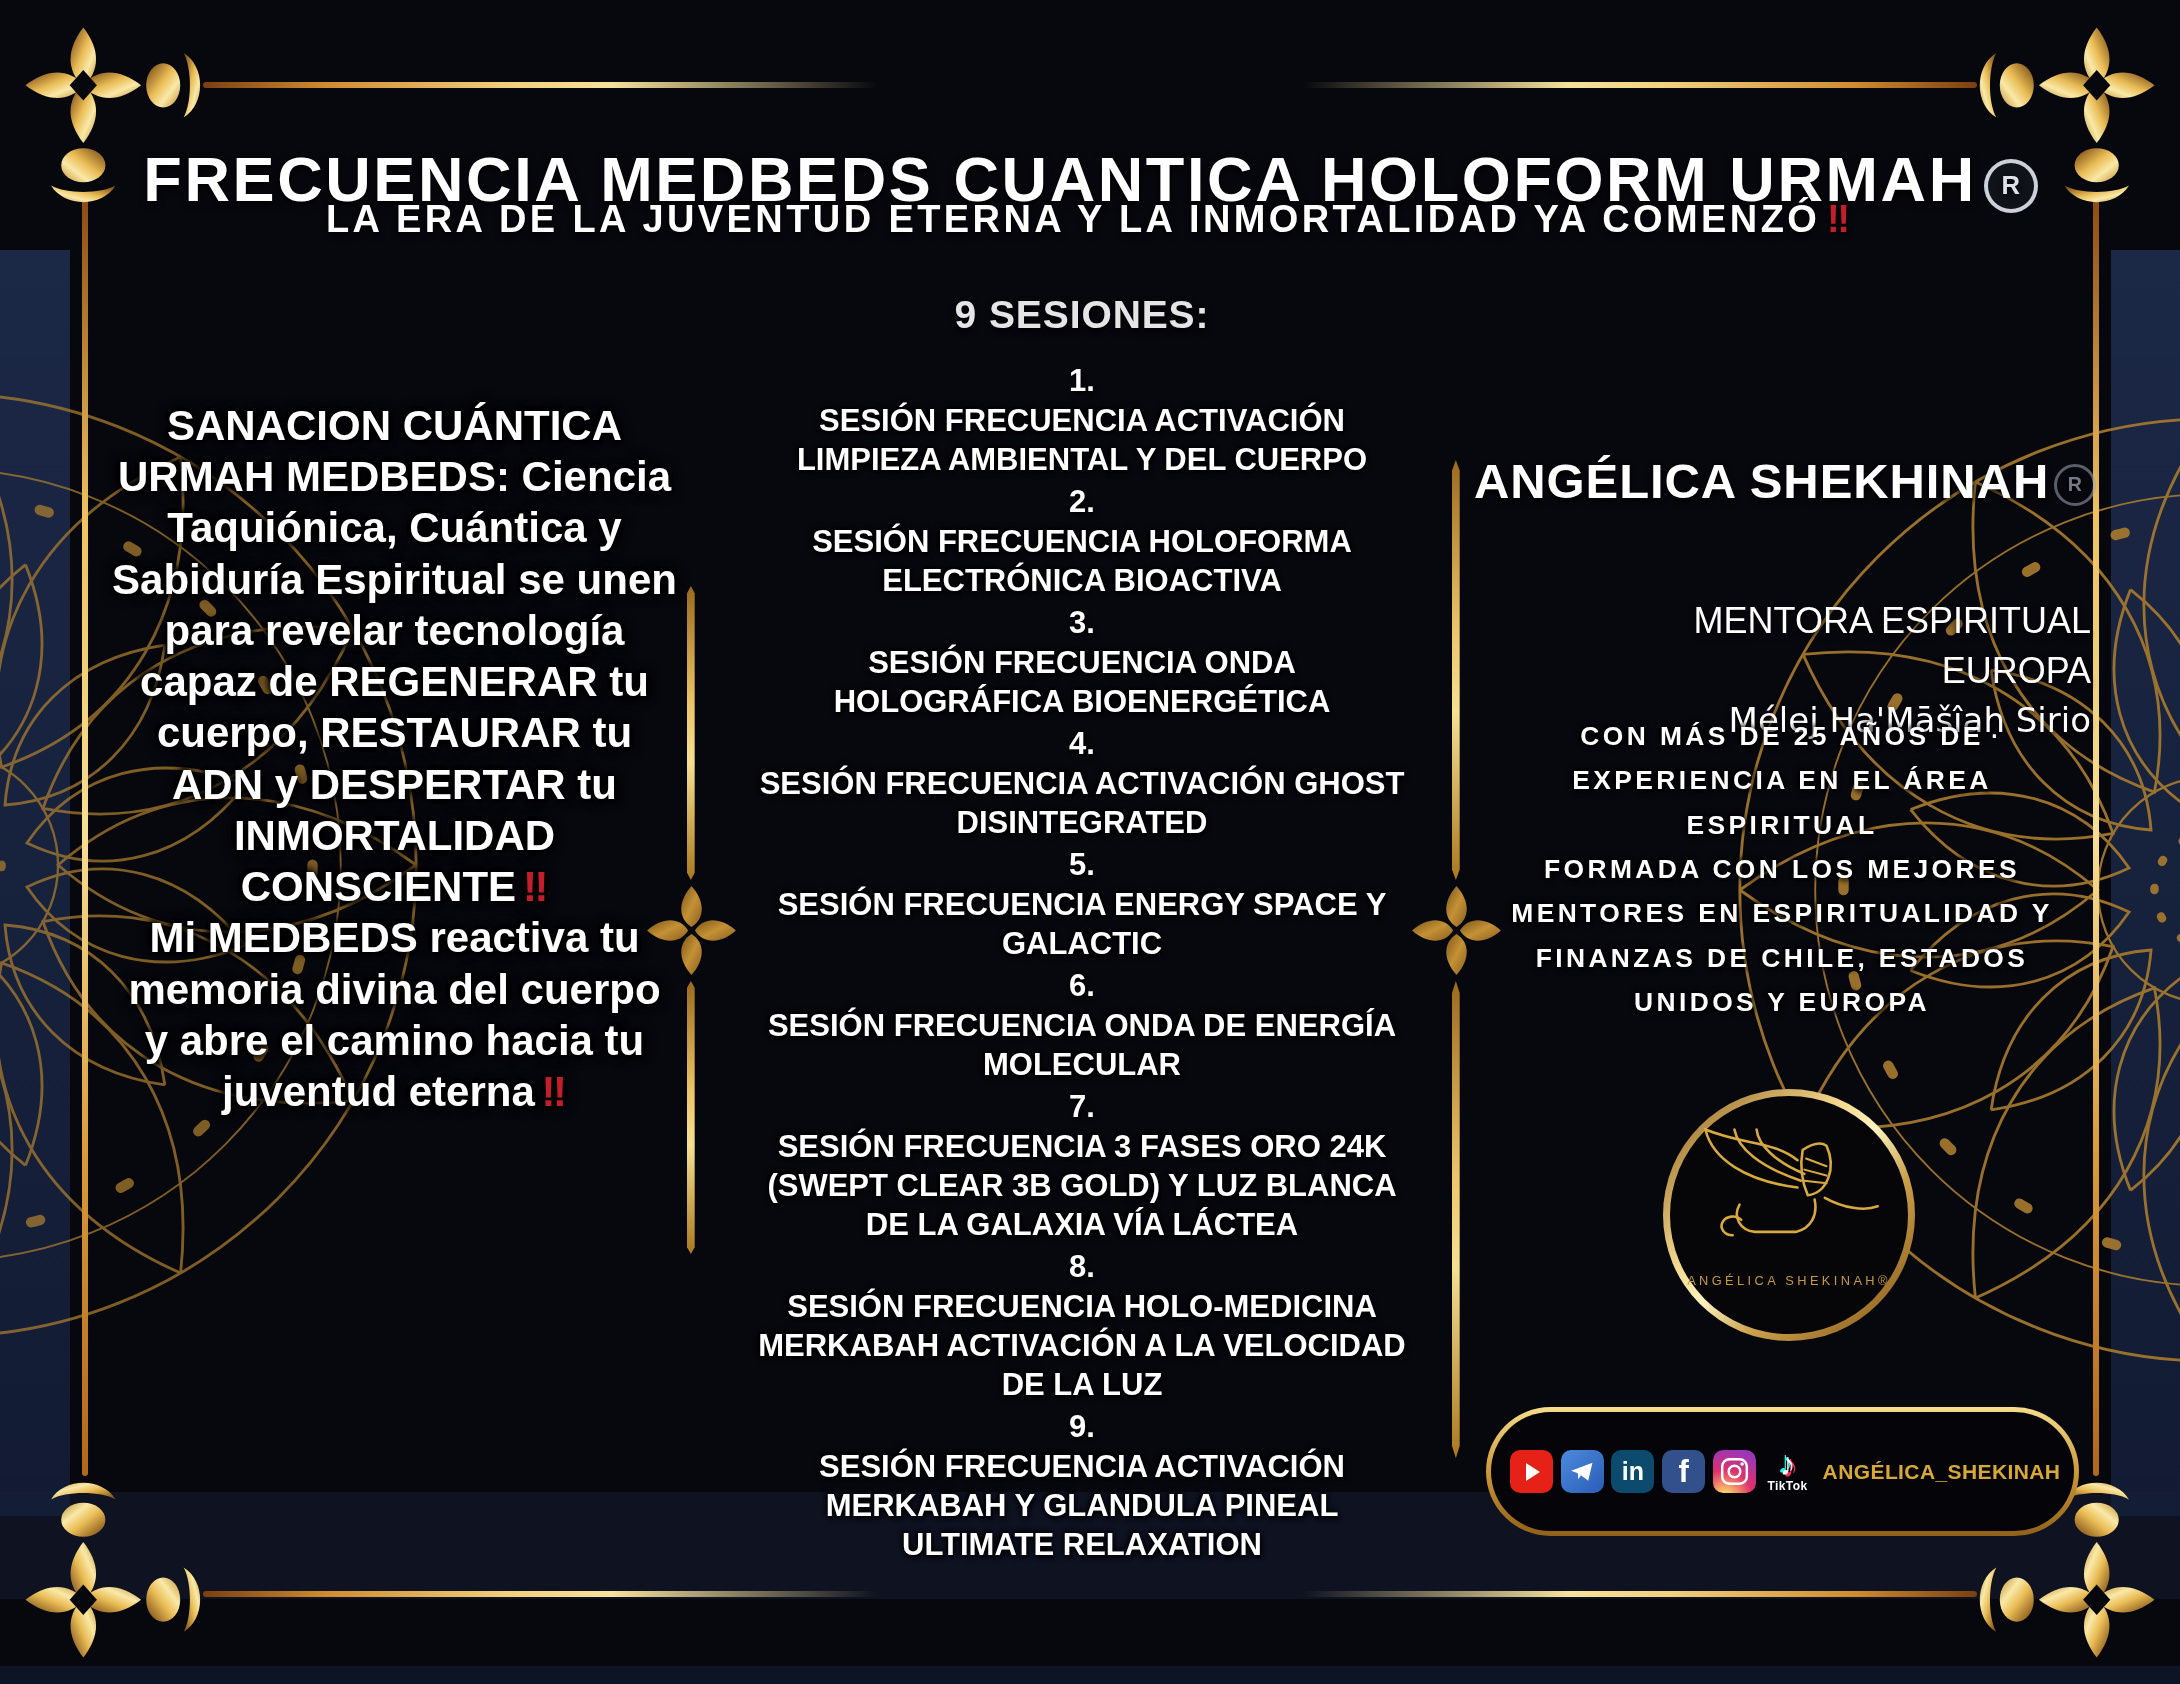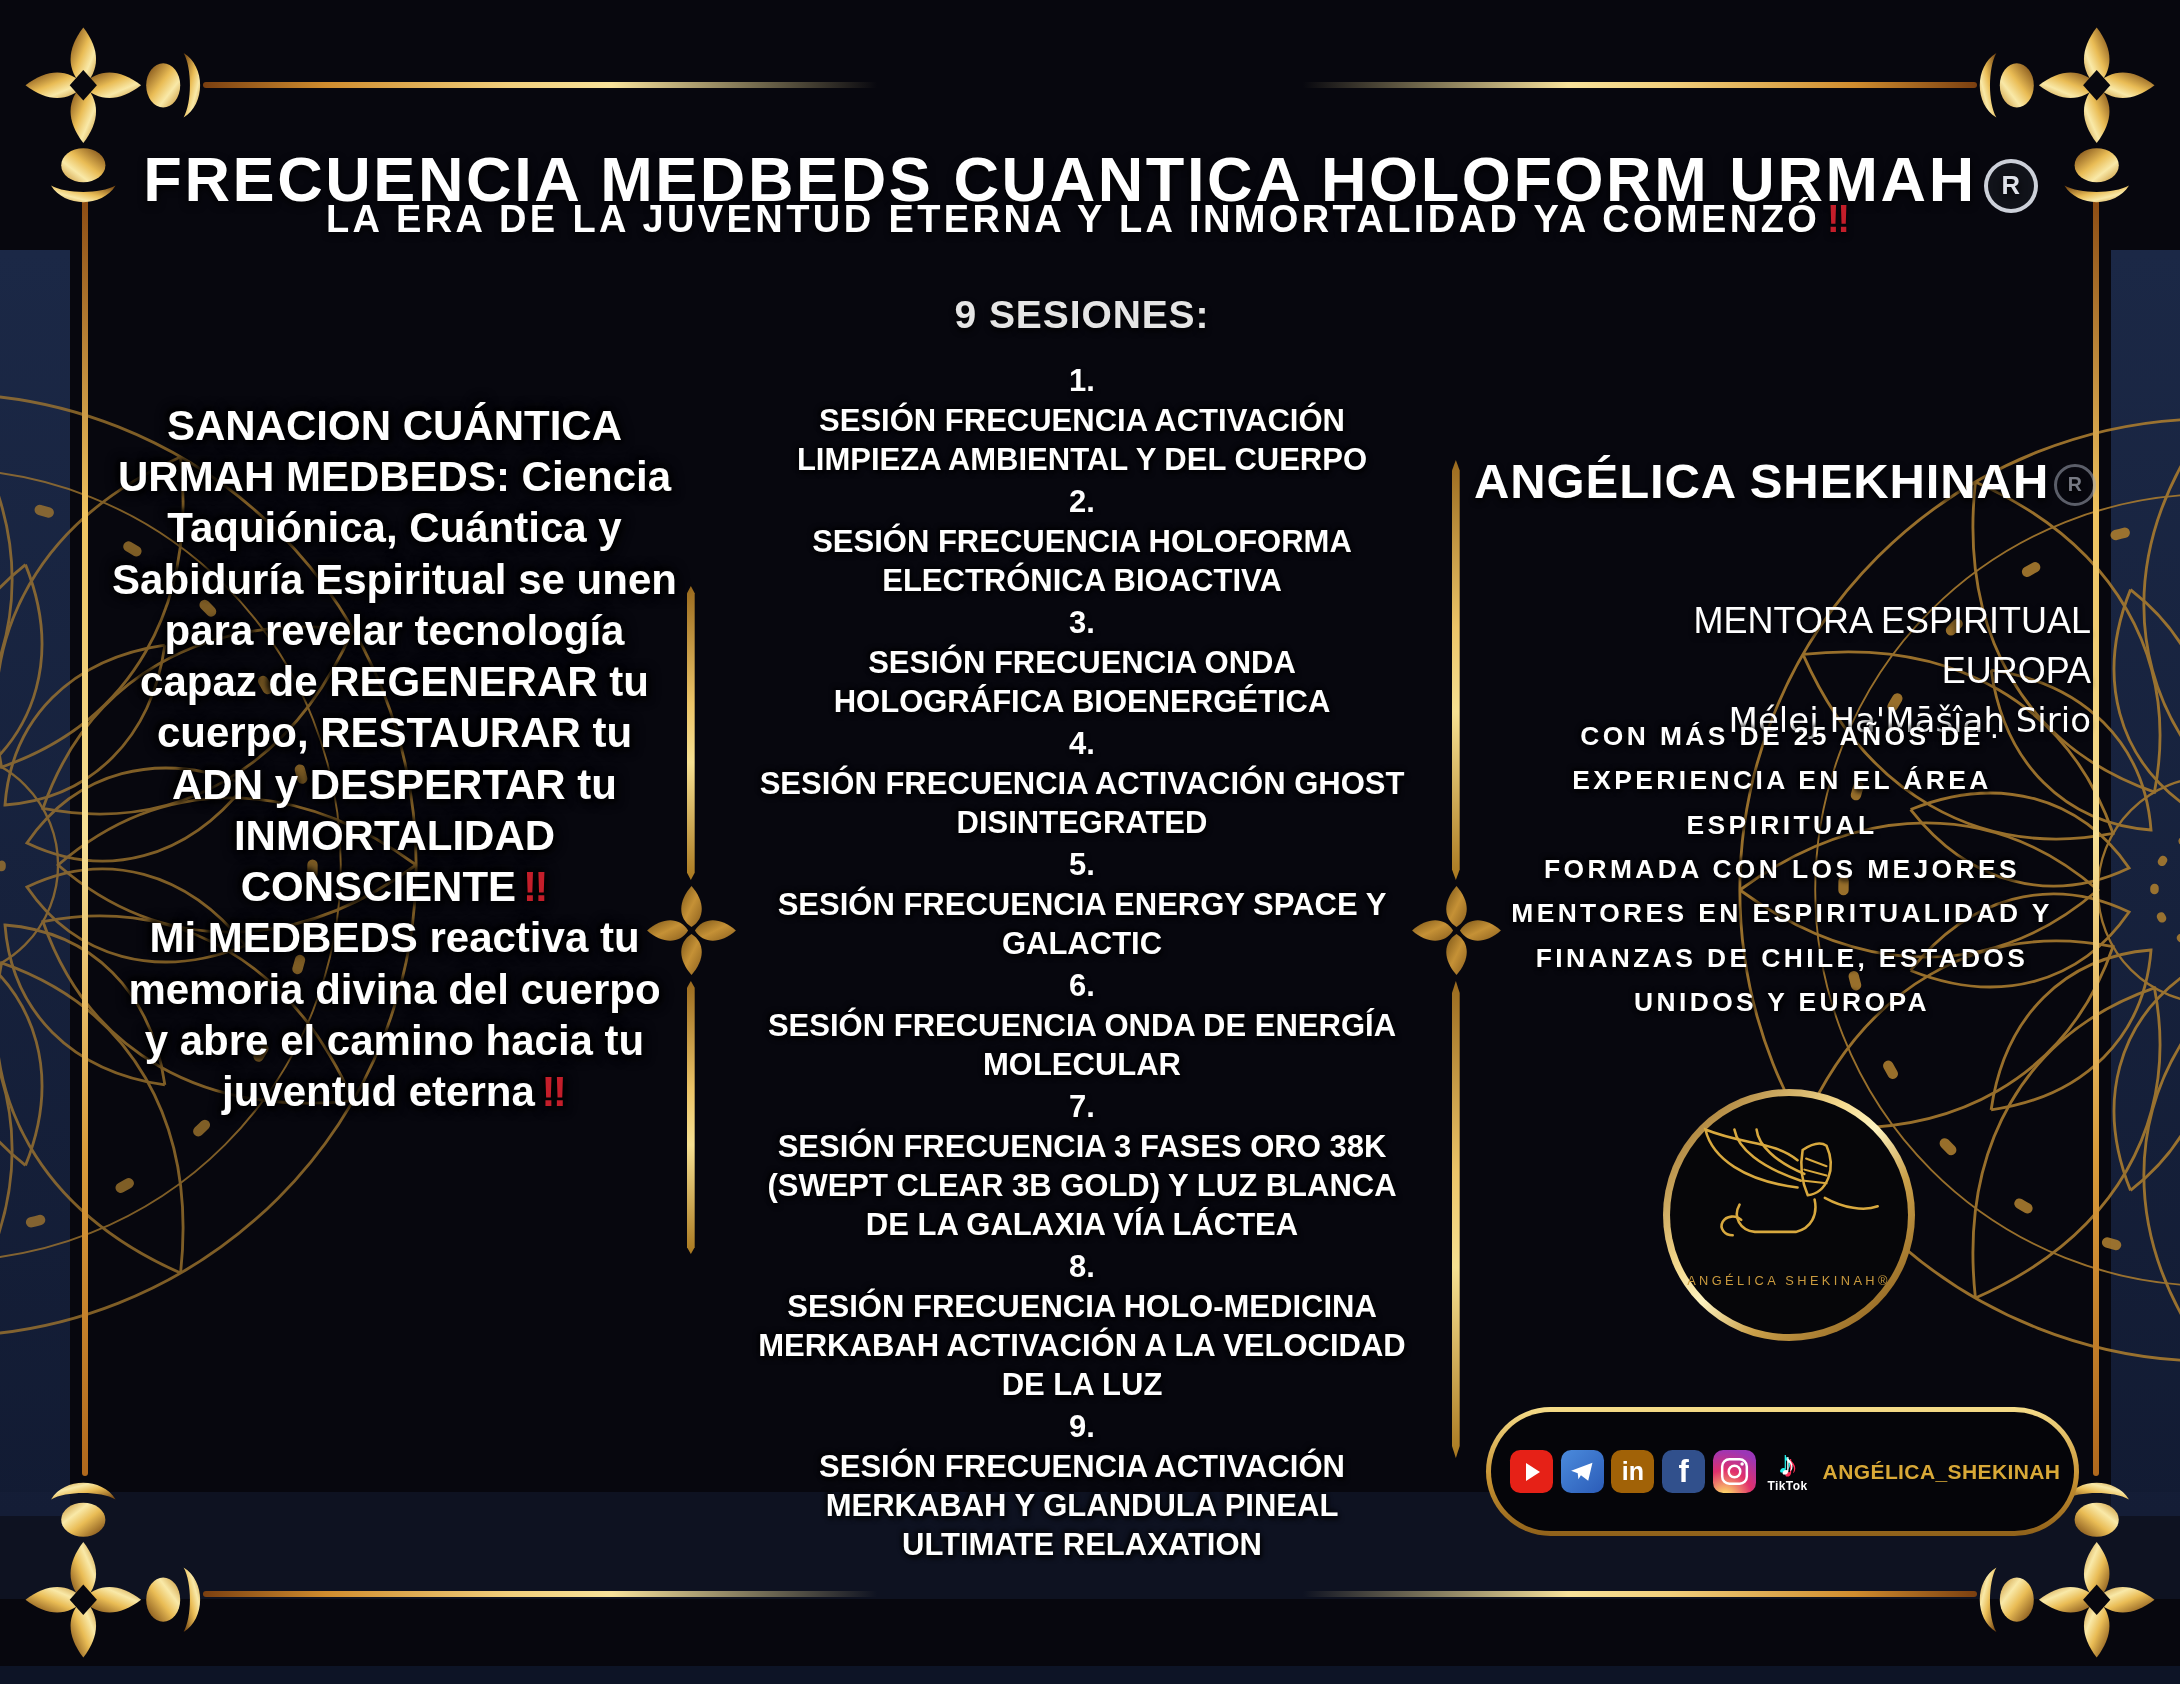--- a/index.html
+++ b/index.html
@@ -88,21 +88,21 @@
              font-size:12.8px;font-weight:400;letter-spacing:3.4px;white-space:nowrap;}
   
   .social-pill{position:absolute;left:1486px;top:1407px;width:593px;height:129px;border-radius:68px;
                background:linear-gradient(180deg,#f6dd8a,#c79232 55%,#8f611a);padding:5.1px;box-sizing:border-box;}
   .social-inner{width:100%;height:100%;border-radius:61px;background:#050509;display:flex;align-items:center;
                 gap:7.7px;padding:0 10.2px 0 19px;box-sizing:border-box;}
   .sicon{width:43px;height:43px;border-radius:10.2px;display:flex;align-items:center;justify-content:center;flex:0 0 auto;}
   .yt{background:#e62117;}
   .yt-tri{width:0;height:0;border-left:14.5px solid #fff;border-top:9.4px solid transparent;border-bottom:9.4px solid transparent;margin-left:2.6px;}
   .tg{background:linear-gradient(135deg,#4b8bdc,#2b5cb8);}
-  .li{background:#a16207;color:#fff;font-size:25px;font-weight:700;}
+  .li{background:#0c4a6e;color:#fff;font-size:25px;font-weight:700;}
   .fb{background:#31508c;color:#fff;font-size:31px;font-weight:700;}
   .ig{background:radial-gradient(circle at 28% 110%,#fdd268 8%,#e1306c 48%,#9b36b7 85%);}
   .tk{background:transparent;flex-direction:column;width:48px;}
   .tk-note{font-size:32px;line-height:.9;color:#fff;font-weight:700;
            text-shadow:-2.6px -1.7px 0 #25f4ee,2.6px 1.7px 0 #fe2c55;}
   .tk-label{font-size:12px;color:#fff;font-weight:700;letter-spacing:0.4px;}
   .handle{color:var(--gold);font-size:21px;font-weight:700;letter-spacing:0.4px;white-space:nowrap;margin-left:3.4px;}
 </style>
 </head>
 <body>
@@ -253,21 +253,21 @@
       <div class="session-item">
         <div class="session-num">5.</div>
         <div class="session-text">SESIÓN FRECUENCIA ENERGY SPACE Y GALACTIC</div>
       </div>
       <div class="session-item">
         <div class="session-num">6.</div>
         <div class="session-text">SESIÓN FRECUENCIA ONDA DE ENERGÍA MOLECULAR</div>
       </div>
       <div class="session-item">
         <div class="session-num">7.</div>
-        <div class="session-text">SESIÓN FRECUENCIA 3 FASES ORO 38K (SWEPT CLEAR 3B GOLD) Y LUZ BLANCA DE LA GALAXIA VÍA LÁCTEA</div>
+        <div class="session-text">SESIÓN FRECUENCIA 3 FASES ORO 24K (SWEPT CLEAR 3B GOLD) Y LUZ BLANCA DE LA GALAXIA VÍA LÁCTEA</div>
       </div>
       <div class="session-item">
         <div class="session-num">8.</div>
         <div class="session-text">SESIÓN FRECUENCIA HOLO-MEDICINA MERKABAH ACTIVACIÓN A LA VELOCIDAD DE LA LUZ</div>
       </div>
       <div class="session-item">
         <div class="session-num">9.</div>
         <div class="session-text">SESIÓN FRECUENCIA ACTIVACIÓN MERKABAH Y GLANDULA PINEAL ULTIMATE RELAXATION</div>
       </div>
     </div>

